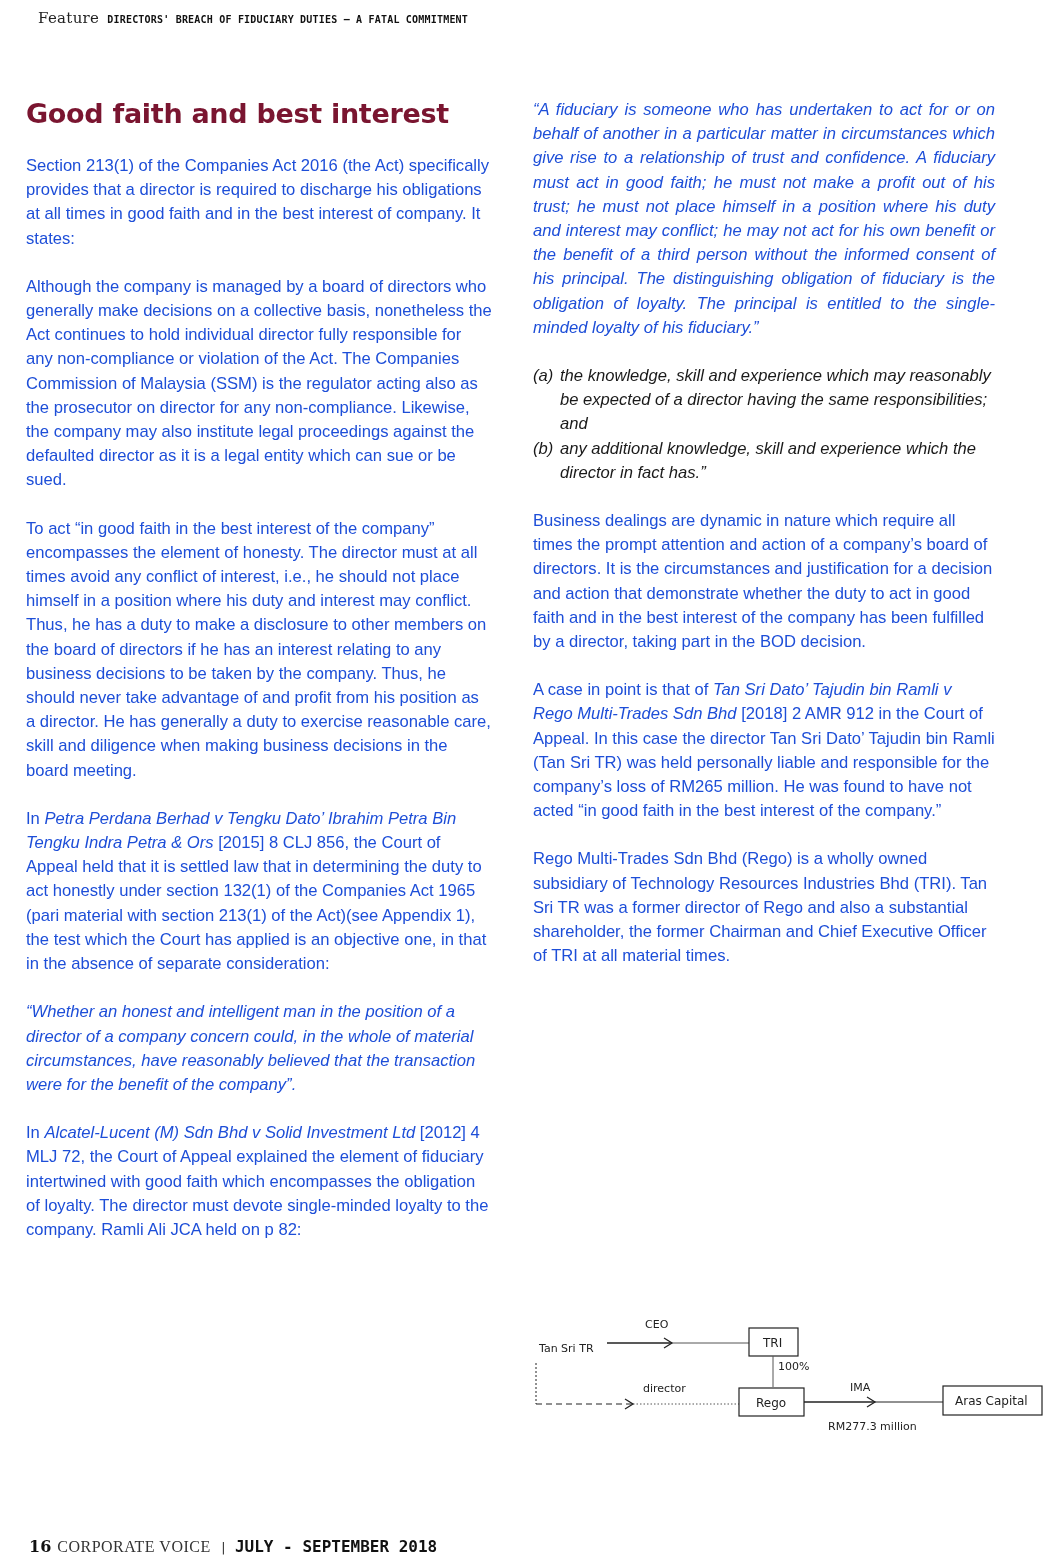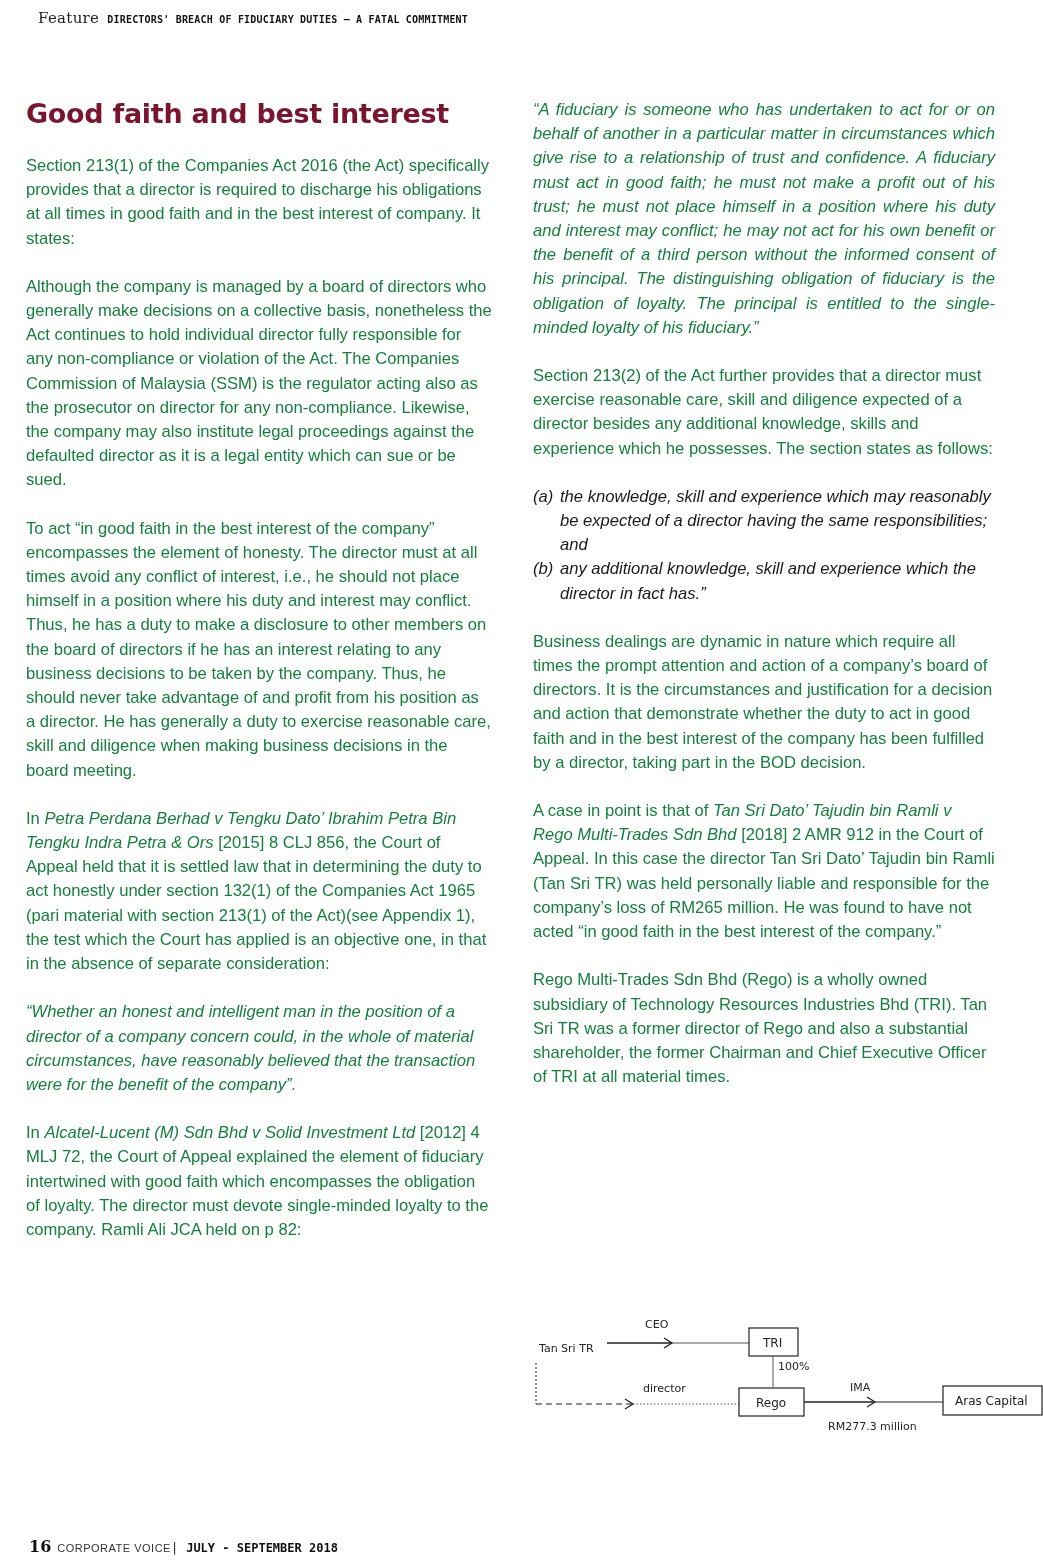--- a/index.html
+++ b/index.html
@@ -4,38 +4,38 @@
 <style>
   html, body { margin: 0; padding: 0; background: #ffffff; }
   body { width: 1043px; height: 1565px; position: relative; overflow: hidden; color: #1a1a1a; font-family: "DejaVu Sans", sans-serif; }
   .header { position: absolute; left: 38px; top: 9px; height: 22px; display: flex; align-items: baseline; white-space: nowrap; }
   .header .section { font-family: "DejaVu Serif", serif; font-size: 15px; color: #222; letter-spacing: 0.3px; margin-right: 8px; }
   .header .title { font-family: "DejaVu Sans Mono", monospace; font-weight: bold; font-size: 10px; color: #111; letter-spacing: 0.2px; }
   .col { position: absolute; top: 96px; width: 466px; }
   .col.left { left: 26px; }
   .col.right { left: 533px; top: 98px; width: 462px; }
   h2 { margin: 0 0 22px 0; font-family: "DejaVu Sans", sans-serif; font-weight: bold; font-size: 27px; color: #7a1530; letter-spacing: -0.3px; line-height: 36px; }
-  p { margin: 0 0 24px 0; font-size: 16.6px; line-height: 24.2px; font-family: "Liberation Sans", sans-serif; color: #15803d; }
+  p { margin: 0 0 24px 0; font-size: 16.6px; line-height: 24.2px; font-family: "Liberation Sans", sans-serif; color: #1d4ed8; }
   p.quote { font-style: italic; }
   p.justify { text-align: justify; }
   .list-item { display: flex; font-style: italic; font-size: 16.6px; line-height: 24.2px; font-family: "Liberation Sans", sans-serif; }
   .list-item .marker { width: 27px; flex: 0 0 27px; }
   .list-block { margin-bottom: 24px; }
   .list-block .intro { font-style: italic; font-size: 16.6px; line-height: 24.2px; font-family: "Liberation Sans", sans-serif; margin: 0; }
   em { font-style: italic; }
   #h2-saga { margin-top: -2px; margin-bottom: 16px; }
   .diagram { position: absolute; left: 525px; top: 1305px; width: 518px; height: 130px; }
   .diagram svg { width: 518px; height: 130px; }
   .diagram text { font-family: "DejaVu Sans", sans-serif; font-size: 11px; fill: #222; }
   .diagram .box-label { font-size: 12px; }
   .footer { position: absolute; left: 29px; top: 1537px; display: flex; align-items: baseline; white-space: nowrap; }
   .footer .page-num { font-family: "DejaVu Serif", serif; font-weight: bold; font-size: 16px; color: #111; margin-right: 6px; }
-  .footer .mag { font-family: Liberation Sans, sans-serif; font-size: 11px; color: #333; letter-spacing: 0.5px; margin-right: 0; }
+  .footer .mag { font-family: Liberation Serif, serif; font-size: 16px; color: #333; letter-spacing: 0.5px; margin-right: 9px; }
   .footer .sep { font-family: "DejaVu Sans Mono", monospace; font-size: 12px; color: #222; margin-right: 8px; }
-  .footer .issue { font-family: "DejaVu Sans Mono", monospace; font-weight: bold; font-size: 12px; color: #111; }
+  .footer .issue { font-family: "DejaVu Sans Mono", monospace; font-weight: bold; font-size: 16px; color: #111; }
 </style>
 </head>
 <body>
 
 <div class="header">
   <span class="section">Feature</span>
   <span class="title">DIRECTORS' BREACH OF FIDUCIARY DUTIES – A FATAL COMMITMENT</span>
 </div>
 
 <div class="col left">
@@ -43,21 +43,20 @@
   <p>Section 213(1) of the Companies Act 2016 (the Act) specifically provides that a director is required to discharge his obligations at all times in good faith and in the best interest of company. It states:</p>
   <p>Although the company is managed by a board of directors who generally make decisions on a collective basis, nonetheless the Act continues to hold individual director fully responsible for any non-compliance or violation of the Act. The Companies Commission of Malaysia (SSM) is the regulator acting also as the prosecutor on director for any non-compliance. Likewise, the company may also institute legal proceedings against the defaulted director as it is a legal entity which can sue or be sued.</p>
   <p>To act “in good faith in the best interest of the company” encompasses the element of honesty. The director must at all times avoid any conflict of interest, i.e., he should not place himself in a position where his duty and interest may conflict. Thus, he has a duty to make a disclosure to other members on the board of directors if he has an interest relating to any business decisions to be taken by the company. Thus, he should never take advantage of and profit from his position as a director. He has generally a duty to exercise reasonable care, skill and diligence when making business decisions in the board meeting.</p>
   <p><span>In </span><em>Petra Perdana Berhad v Tengku Dato’ Ibrahim Petra Bin Tengku Indra Petra &amp; Ors</em><span> [2015] 8 CLJ 856, the Court of Appeal held that it is settled law that in determining the duty to act honestly under section 132(1) of the Companies Act 1965 (pari material with section 213(1) of the Act)(see Appendix 1), the test which the Court has applied is an objective one, in that in the absence of separate consideration:</span></p>
   <p class="quote">“Whether an honest and intelligent man in the position of a director of a company concern could, in the whole of material circumstances, have reasonably believed that the transaction were for the benefit of the company”.</p>
   <p><span>In </span><em>Alcatel-Lucent (M) Sdn Bhd v Solid Investment Ltd</em><span> [2012] 4 MLJ 72, the Court of Appeal explained the element of fiduciary intertwined with good faith which encompasses the obligation of loyalty. The director must devote single-minded loyalty to the company. Ramli Ali JCA held on p 82:</span></p>
 </div>
 
 <div class="col right">
   <p class="quote justify">“A fiduciary is someone who has undertaken to act for or on behalf of another in a particular matter in circumstances which give rise to a relationship of trust and confidence. A fiduciary must act in good faith; he must not make a profit out of his trust; he must not place himself in a position where his duty and interest may conflict; he may not act for his own benefit or the benefit of a third person without the informed consent of his principal. The distinguishing obligation of fiduciary is the obligation of loyalty. The principal is entitled to the single-minded loyalty of his fiduciary.”</p>
-  <p>Section 213(2) of the Act further provides that a director must exercise reasonable care, skill and diligence expected of a director besides any additional knowledge, skills and experience which he possesses. The section states as follows:</p>
   <div class="list-block">
     <div class="list-item">
       <span class="marker">(a)</span>
       <span>the knowledge, skill and experience which may reasonably be expected of a director having the same responsibilities; and</span>
     </div>
     <div class="list-item">
       <span class="marker">(b)</span>
       <span>any additional knowledge, skill and experience which the director in fact has.”</span>
     </div>
   </div>

